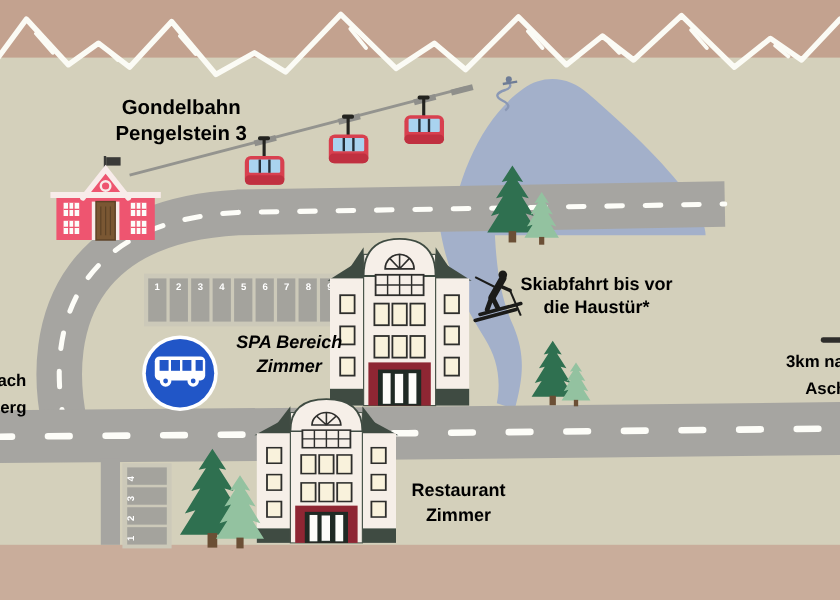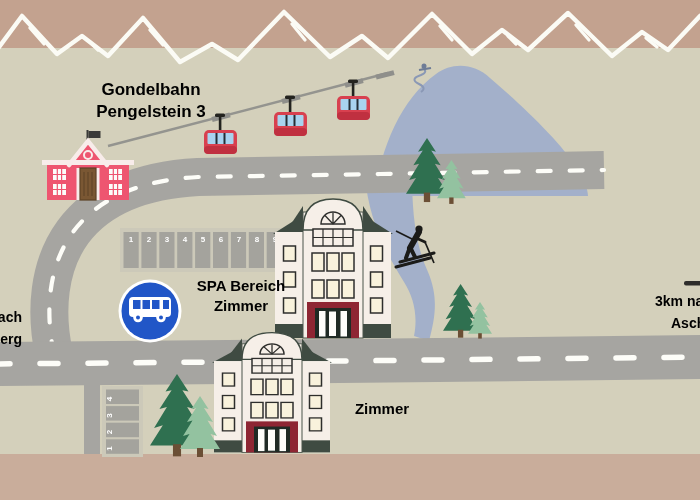--- a/index.html
+++ b/index.html
@@ -9,21 +9,21 @@
     font-family:"Liberation Sans",sans-serif;
   }
   .stage svg{position:absolute;left:0;top:0;}
   .label{
     position:absolute;font-weight:bold;color:#000000;text-align:center;
     white-space:nowrap;line-height:1.3;
   }
   .label div{pointer-events:none;}
   #lbl-gondel{left:151px;top:79px;transform:translateX(-50%);font-size:17px;}
   #lbl-ski{left:497px;top:229px;transform:translateX(-50%);font-size:15px;line-height:1.25;}
-  #lbl-spa{left:241px;top:276px;transform:translateX(-50%);font-size:15px;line-height:1.3;}
+  #lbl-spa{left:241px;top:276px;transform:translateX(-50%);font-size:15px;line-height:1.3;font-style:italic;}
   #lbl-rest{left:382px;top:398px;transform:translateX(-50%);font-size:15px;line-height:1.4;}
   #lbl-left{left:-36px;top:306px;width:58px;text-align:right;font-size:14px;line-height:1.6;}
   #lbl-right{left:655px;top:290px;text-align:left;font-size:14px;line-height:1.6;}
   #lbl-right .indent{margin-left:16px;}
   .pnum{font:bold 8px "Liberation Sans",sans-serif;fill:#ffffff;}
 </style>
 </head>
 <body>
 
 <div class="stage">
@@ -215,27 +215,32 @@
   </g>
 
   <rect x="684" y="281" width="22" height="4.6" rx="2" fill="#2e2d2b"></rect>
 </svg>
 
 <div class="label" id="lbl-gondel">
   <div>Gondelbahn</div>
   <div>Pengelstein 3</div>
 </div>
 
+<div class="label" id="lbl-ski">
+  <div>Skiabfahrt bis vor</div>
+  <div>die Haustür*</div>
+</div>
 
 <div class="label" id="lbl-spa">
   <div>SPA Bereich</div>
   <div>Zimmer</div>
 </div>
 
 <div class="label" id="lbl-rest">
+  <div>Restaurant</div>
   <div>Zimmer</div>
 </div>
 
 <div class="label" id="lbl-left">
   <div>nach</div>
   <div>berg</div>
 </div>
 
 <div class="label" id="lbl-right">
   <div>3km na</div>

